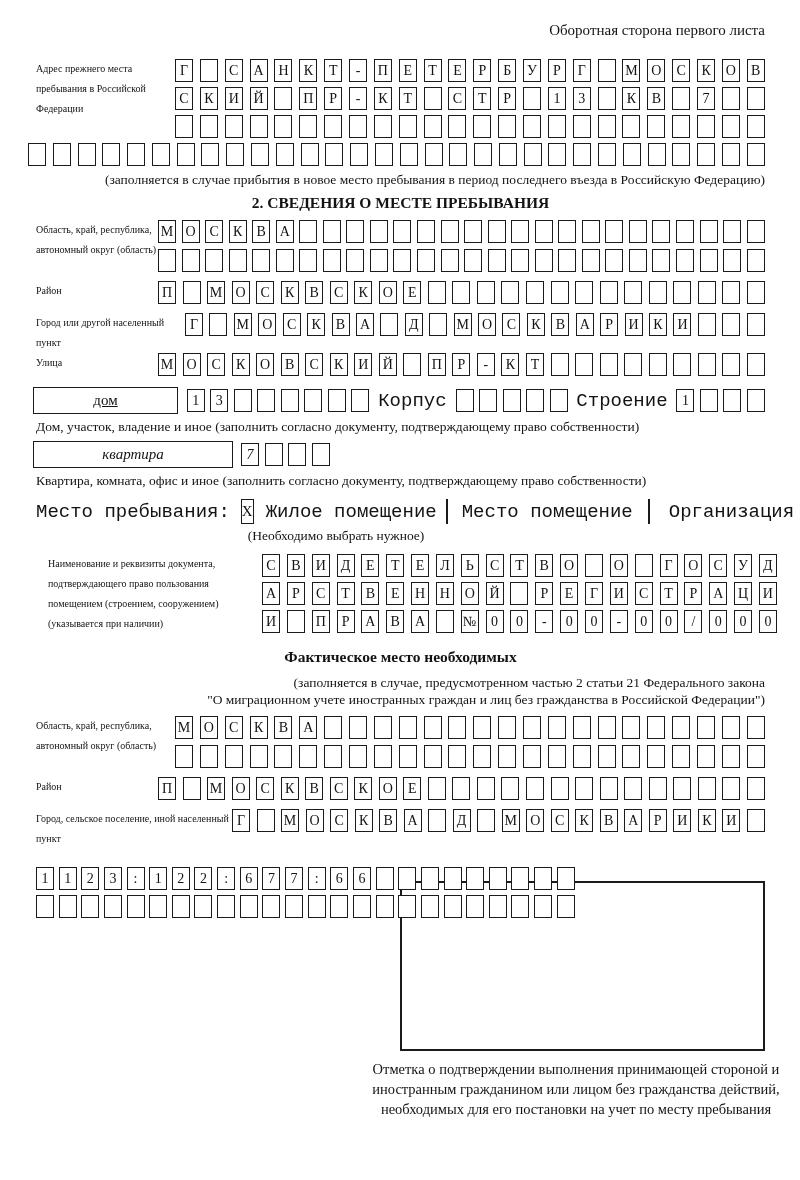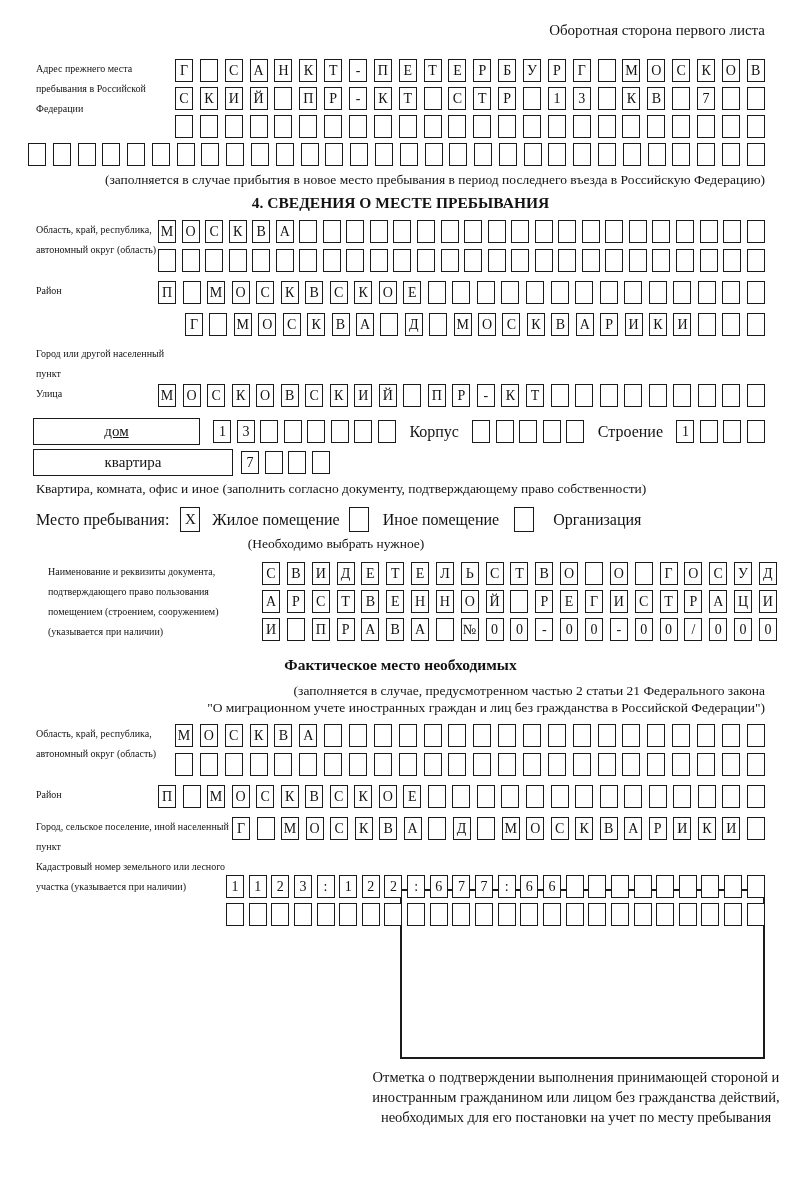--- a/index.html
+++ b/index.html
@@ -23,21 +23,21 @@
   .w515{width:515px}.w533{width:533px}.w539{width:539px}
 
   .caption{font-size:13.5px;line-height:17px;}
   .caption.center{text-align:right;}
   .sec-title{font-size:15.5px;font-weight:bold;text-align:center;margin:6px 0 8px 0;}
 
   
   .inline-row{display:flex;align-items:center;width:729px;}
   .bigbox{box-sizing:border-box;border:1.6px solid #1b1b1b;height:27px;
           display:flex;align-items:center;justify-content:center;font-size:15px;background:#fff;}
-  .ilabel{font-size:16px;white-space:nowrap;}
+  .ilabel{font-size:19px;white-space:nowrap;font-family:Liberation Mono, monospace;}
 
   
   .checkrow{display:flex;align-items:center;margin-top:10px;}
   .checkbox{box-sizing:border-box;width:20px;height:25px;border:1.6px solid #1b1b1b;
             display:flex;align-items:center;justify-content:center;font-size:15px;background:#fff;}
 
   .stamp-box{box-sizing:border-box;width:365px;height:170px;border:2px solid #1b1b1b;
              margin-left:364px;margin-top:-42px;background:#fff;}
   .stamp-caption{width:480px;margin-left:300px;margin-top:8px;text-align:center;
                  font-size:14.5px;line-height:20px;}
@@ -160,21 +160,21 @@
       <span class="cell"></span>
       <span class="cell"></span>
       <span class="cell"></span>
       <span class="cell"></span>
       <span class="cell"></span>
       <span class="cell"></span>
       <span class="cell"></span>
     </div>
   <div class="caption center mb4">(заполняется в случае прибытия в новое место пребывания в период последнего въезда в Российскую Федерацию)</div>
 
-  <div class="sec-title">4. СВЕДЕНИЯ О МЕСТЕ ПРЕБЫВАНИЯ</div>
+  <div class="sec-title">2. СВЕДЕНИЯ О МЕСТЕ ПРЕБЫВАНИЯ</div>
 
   <div class="field mb4">
     <div class="flabel" style="width:122px;">Область, край, республика, автономный округ (область)</div>
     <div>
       <div class="cellrow w607">
           <span class="cell">М</span>
           <span class="cell">О</span>
           <span class="cell">С</span>
           <span class="cell">К</span>
           <span class="cell">В</span>
@@ -256,21 +256,21 @@
         <span class="cell"></span>
         <span class="cell"></span>
         <span class="cell"></span>
         <span class="cell"></span>
         <span class="cell"></span>
         <span class="cell"></span>
       </div>
   </div>
 
   <div class="field">
-    <div class="flabel" style="width:149px;margin-top:31px;">Город или другой населенный пункт</div>
+    <div class="flabel" style="width:149px;">Город или другой населенный пункт</div>
     <div class="cellrow w580">
         <span class="cell">Г</span>
         <span class="cell"></span>
         <span class="cell">М</span>
         <span class="cell">О</span>
         <span class="cell">С</span>
         <span class="cell">К</span>
         <span class="cell">В</span>
         <span class="cell">А</span>
         <span class="cell"></span>
@@ -317,21 +317,21 @@
         <span class="cell"></span>
         <span class="cell"></span>
         <span class="cell"></span>
         <span class="cell"></span>
         <span class="cell"></span>
         <span class="cell"></span>
       </div>
   </div>
 
   <div class="inline-row mb4" style="justify-content:space-between;margin-left:-3px;width:732px;">
-    <div class="bigbox" style="width:167px;text-decoration:underline;">дом</div>
+    <div class="bigbox" style="width:145px;text-decoration:underline;">дом</div>
     <div class="cellrow gapped">
         <span class="cell">1</span>
         <span class="cell">3</span>
         <span class="cell"></span>
         <span class="cell"></span>
         <span class="cell"></span>
         <span class="cell"></span>
         <span class="cell"></span>
         <span class="cell"></span>
       </div>
@@ -344,38 +344,39 @@
         <span class="cell"></span>
       </div>
     <div class="ilabel">Строение</div>
     <div class="cellrow gapped">
         <span class="cell">1</span>
         <span class="cell"></span>
         <span class="cell"></span>
         <span class="cell"></span>
       </div>
   </div>
-
-  <div class="inline-row mb4" style="margin-left:-3px;gap:8px;">
+  <div class="caption mb6">Дом, участок, владение и иное (заполнить согласно документу, подтверждающему право собственности)</div>
+
+  <div class="inline-row mb4" style="margin-left:-3px;gap:8px;font-style:italic;">
     <div class="bigbox" style="width:200px;">квартира</div>
     <div class="cellrow gapped">
         <span class="cell">7</span>
         <span class="cell"></span>
         <span class="cell"></span>
         <span class="cell"></span>
       </div>
   </div>
   <div class="caption">Квартира, комната, офис и иное (заполнить согласно документу, подтверждающему право собственности)</div>
 
   <div class="checkrow">
     <div class="ilabel">Место пребывания:</div>
     <div class="checkbox" style="margin-left:11px;">X</div>
     <div class="ilabel" style="margin-left:12px;">Жилое помещение</div>
     <div class="checkbox" style="margin-left:9px;"></div>
-    <div class="ilabel" style="margin-left:14px;">Иное помещение</div>
+    <div class="ilabel" style="margin-left:14px;">Место помещение</div>
     <div class="checkbox" style="margin-left:15px;"></div>
     <div class="ilabel" style="margin-left:19px;">Организация</div>
   </div>
   <div class="caption" style="margin:3px 0 10px 120px;width:360px;text-align:center;">(Необходимо выбрать нужное)</div>
 
   <div class="field">
     <div class="flabel" style="width:214px;margin-left:12px;">Наименование и реквизиты документа, подтверждающего право пользования помещением (строением, сооружением) (указывается при наличии)</div>
     <div>
       <div class="cellrow w515">
           <span class="cell">С</span>
@@ -564,21 +565,20 @@
         <span class="cell">А</span>
         <span class="cell">Р</span>
         <span class="cell">И</span>
         <span class="cell">К</span>
         <span class="cell">И</span>
         <span class="cell"></span>
       </div>
   </div>
 
   <div class="field">
-    <div class="flabel" style="width:190px;">Кадастровый номер земельного или лесного участка (указывается при наличии)</div>
     <div style="padding-top:18px;">
       <div class="cellrow w539">
           <span class="cell">1</span>
           <span class="cell">1</span>
           <span class="cell">2</span>
           <span class="cell">3</span>
           <span class="cell">:</span>
           <span class="cell">1</span>
           <span class="cell">2</span>
           <span class="cell">2</span>

